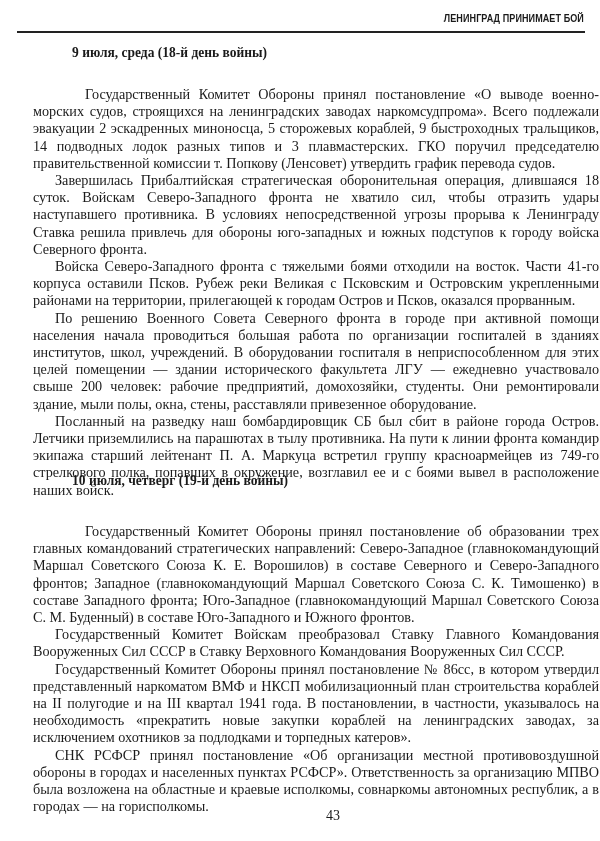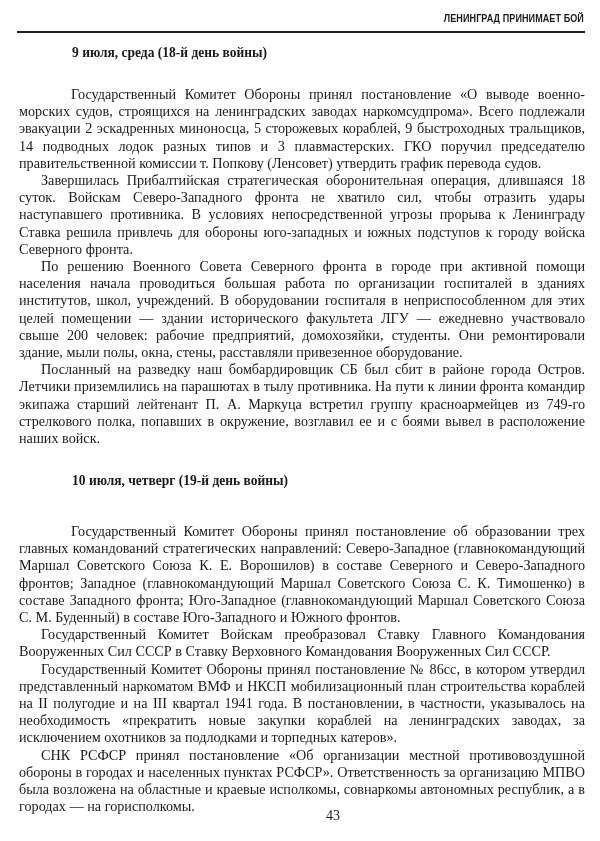--- a/index.html
+++ b/index.html
@@ -3,36 +3,37 @@
 <meta charset="utf-8">
 <style>
   html, body { margin:0; padding:0; background:#ffffff; }
   body { width:600px; height:841px; position:relative; overflow:hidden;
          font-family:"Liberation Serif", "DejaVu Serif", serif; color:#1a1a1a; }
   .running-head { position:absolute; top:12px; right:16px; font-family:"Liberation Sans", sans-serif;
          font-size:10.5px; font-weight:bold; letter-spacing:0.1px; transform:scaleX(0.86); transform-origin:right; }
   .rule { position:absolute; top:31px; left:17px; width:568px; height:1.6px; background:#222; }
   .section-heading { position:absolute; left:72px; font-weight:bold; font-size:15px;
          transform:scaleX(0.9); transform-origin:left; }
-  .body-block { position:absolute; left:19px; width:566px; font-size:14.2px; line-height:17.2px; text-align:justify; }
+  .body-block { position:absolute; left:33px; width:566px; font-size:14.2px; line-height:17.2px; text-align:justify; }
   .para { margin:0; text-indent:22px; }
   .para.first { text-indent:52px; }
   .page-number { position:absolute; top:808px; left:0; width:600px; text-align:center; font-size:14px;margin-left:33px; }
 </style>
 </head>
 <body>
 
 <div class="running-head">ЛЕНИНГРАД ПРИНИМАЕТ БОЙ</div>
 <div class="rule"></div>
 
 <div class="section-heading" style="top:44px;">9 июля, среда (18-й день войны)</div>
 
 <div class="body-block" style="top:86px;">
   <p class="para first">Государственный Комитет Обороны принял постановление «О выводе военно-морских судов, строящихся на ленинградских заводах наркомсудпрома». Всего подлежали эвакуации 2 эскадренных миноносца, 5 сторожевых кораблей, 9 быстроходных тральщиков, 14 подводных лодок разных типов и 3 плавмастерских. ГКО поручил председателю правительственной комиссии т. Попкову (Ленсовет) утвердить график перевода судов.</p>
   <p class="para">Завершилась Прибалтийская стратегическая оборонительная операция, длившаяся 18 суток. Войскам Северо-Западного фронта не хватило сил, чтобы отразить удары наступавшего противника. В условиях непосредственной угрозы прорыва к Ленинграду Ставка решила привлечь для обороны юго-западных и южных подступов к городу войска Северного фронта.</p>
+  <p class="para">Войска Северо-Западного фронта с тяжелыми боями отходили на восток. Части 41-го корпуса оставили Псков. Рубеж реки Великая с Псковским и Островским укрепленными районами на территории, прилегающей к городам Остров и Псков, оказался прорванным.</p>
   <p class="para">По решению Военного Совета Северного фронта в городе при активной помощи населения начала проводиться большая работа по организации госпиталей в зданиях институтов, школ, учреждений. В оборудовании госпиталя в неприспособленном для этих целей помещении — здании исторического факультета ЛГУ — ежедневно участвовало свыше 200 человек: рабочие предприятий, домохозяйки, студенты. Они ремонтировали здание, мыли полы, окна, стены, расставляли привезенное оборудование.</p>
   <p class="para">Посланный на разведку наш бомбардировщик СБ был сбит в районе города Остров. Летчики приземлились на парашютах в тылу противника. На пути к линии фронта командир экипажа старший лейтенант П. А. Маркуца встретил группу красноармейцев из 749-го стрелкового полка, попавших в окружение, возглавил ее и с боями вывел в расположение наших войск.</p>
 </div>
 
 <div class="section-heading" style="top:472px;">10 июля, четверг (19-й день войны)</div>
 
 <div class="body-block" style="top:515px;margin-top:8px;">
   <p class="para first">Государственный Комитет Обороны принял постановление об образовании трех главных командований стратегических направлений: Северо-Западное (главнокомандующий Маршал Советского Союза К. Е. Ворошилов) в составе Северного и Северо-Западного фронтов; Западное (главнокомандующий Маршал Советского Союза С. К. Тимошенко) в составе Западного фронта; Юго-Западное (главнокомандующий Маршал Советского Союза С. М. Буденный) в составе Юго-Западного и Южного фронтов.</p>
   <p class="para">Государственный Комитет Войскам преобразовал Ставку Главного Командования Вооруженных Сил СССР в Ставку Верховного Командования Вооруженных Сил СССР.</p>
   <p class="para">Государственный Комитет Обороны принял постановление № 86сс, в котором утвердил представленный наркоматом ВМФ и НКСП мобилизационный план строительства кораблей на II полугодие и на III квартал 1941 года. В постановлении, в частности, указывалось на необходимость «прекратить новые закупки кораблей на ленинградских заводах, за исключением охотников за подлодками и торпедных катеров».</p>

